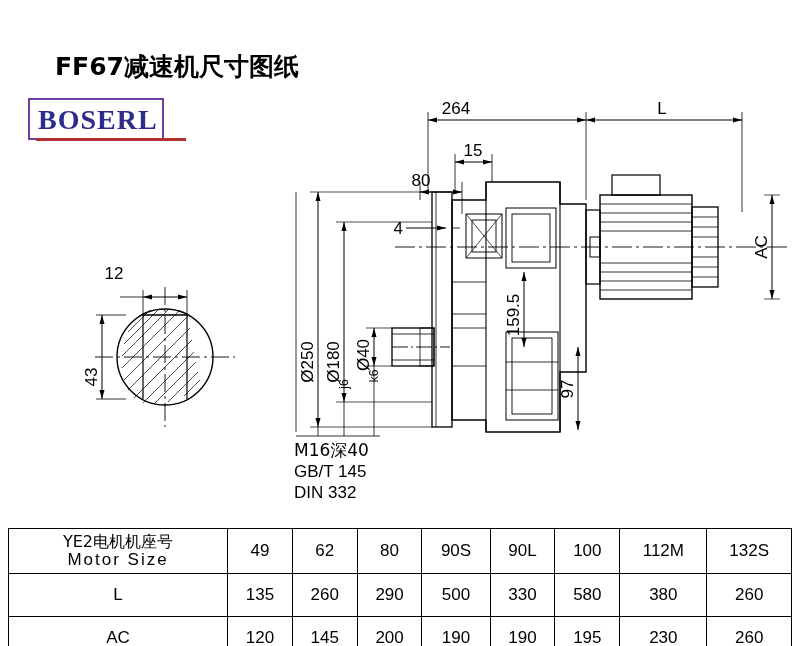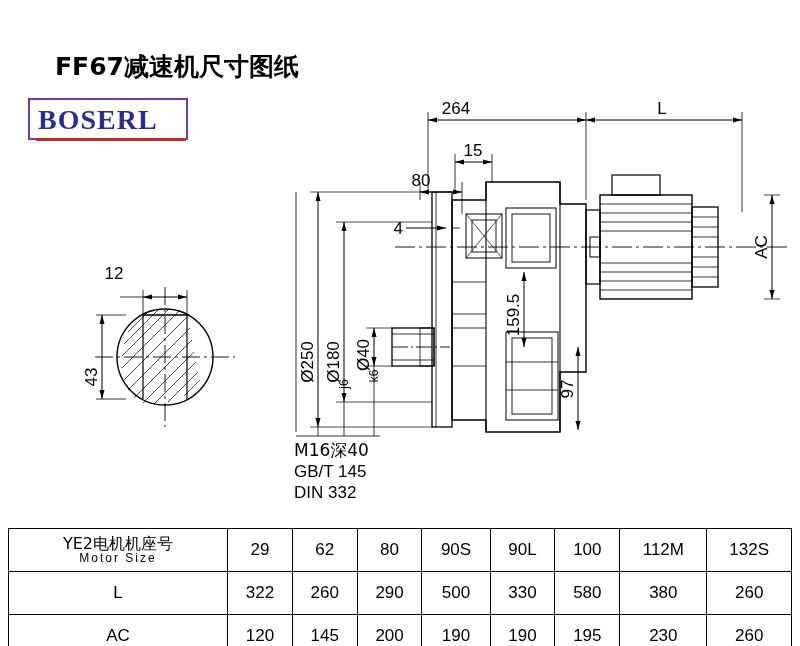--- a/index.html
+++ b/index.html
@@ -32,21 +32,21 @@
     font-family: "DejaVu Sans", sans-serif;
     letter-spacing: 0px;
     white-space: nowrap;
   }
 
   
   #logo-box {
     position: absolute;
     left: 28px;
     top: 66px;
-    width: 160px;
+    width: 136px;
     height: 42px;
     border: 2px solid #6b3fa0;
     box-sizing: border-box;
   }
   #logo-text {
     position: absolute;
     left: 8px;
     top: 4px;
     font-size: 28px;
     font-weight: bold;
@@ -93,21 +93,21 @@
     font-size: 17px;
   }
   .cn {
     font-family: "DejaVu Sans", sans-serif;
     font-size: 16px;
     display: block;
     line-height: 1.1;
   }
   .en {
     font-family: "Liberation Sans", sans-serif;
-    font-size: 12px;
+    font-size: 17px;
     display: block;
     line-height: 1.1;
     letter-spacing: 2px;
   }
   .two-line {
     padding: 3px 0;
   }
 </style>
 </head>
 <body>
@@ -309,32 +309,32 @@
     </g>
   </svg>
 
   <table id="spec-table">
     <tbody>
       <tr>
         <td class="rowhdr two-line">
           <span class="cn">YE2电机机座号</span>
           <span class="en">Motor Size</span>
         </td>
-        <td>29</td>
+        <td>49</td>
         <td>62</td>
         <td>80</td>
         <td>90S</td>
         <td>90L</td>
         <td>100</td>
         <td>112M</td>
         <td>132S</td>
       </tr>
       <tr>
         <td class="rowhdr">L</td>
-        <td>322</td>
+        <td>135</td>
         <td>260</td>
         <td>290</td>
         <td>500</td>
         <td>330</td>
         <td>580</td>
         <td>380</td>
         <td>260</td>
       </tr>
       <tr>
         <td class="rowhdr">AC</td>

